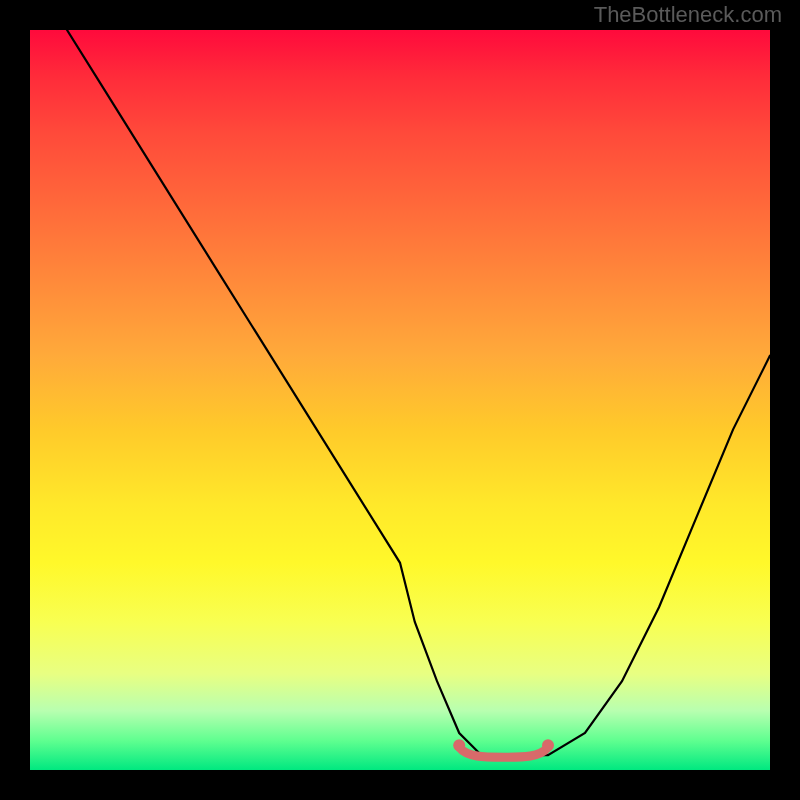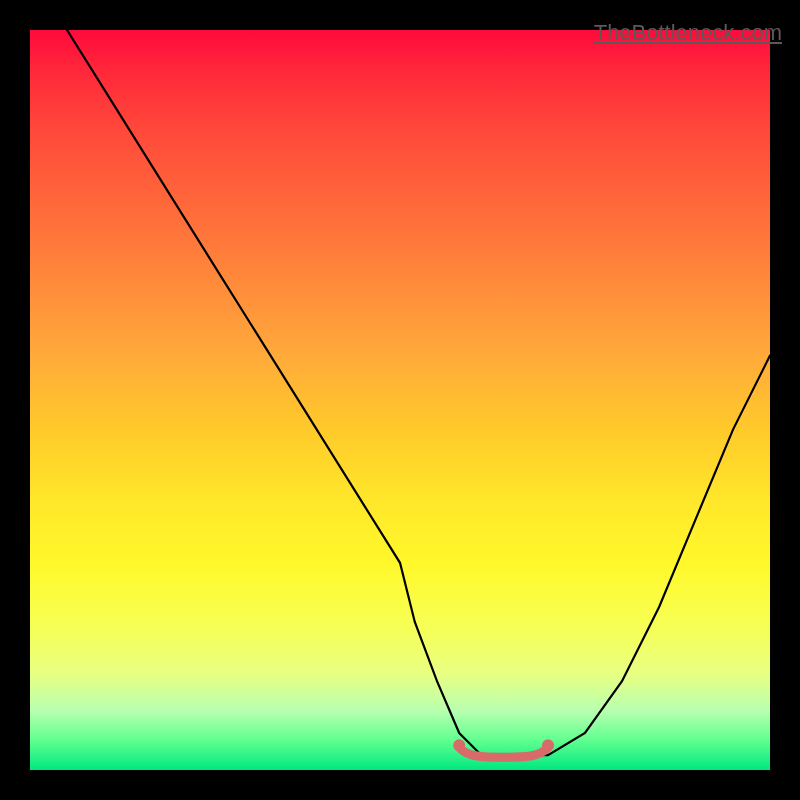--- a/index.html
+++ b/index.html
@@ -5,27 +5,26 @@
   * { margin: 0; padding: 0; box-sizing: border-box; }
   body {
     width: 800px;
     height: 800px;
     background: #000;
     position: relative;
     font-family: Arial, sans-serif;
   }
   .watermark {
     position: absolute;
-    top: 20px;
+    top: 2px;
     right: 18px;
     color: #5a5a5a;
     font-size: 22px;
     font-weight: 500;
     z-index: 10;
-    text-decoration: underline;
   }
   .plot-area {
     position: absolute;
     left: 30px;
     top: 30px;
     width: 740px;
     height: 740px;
     overflow: hidden;
   }
   .gradient-bg {

